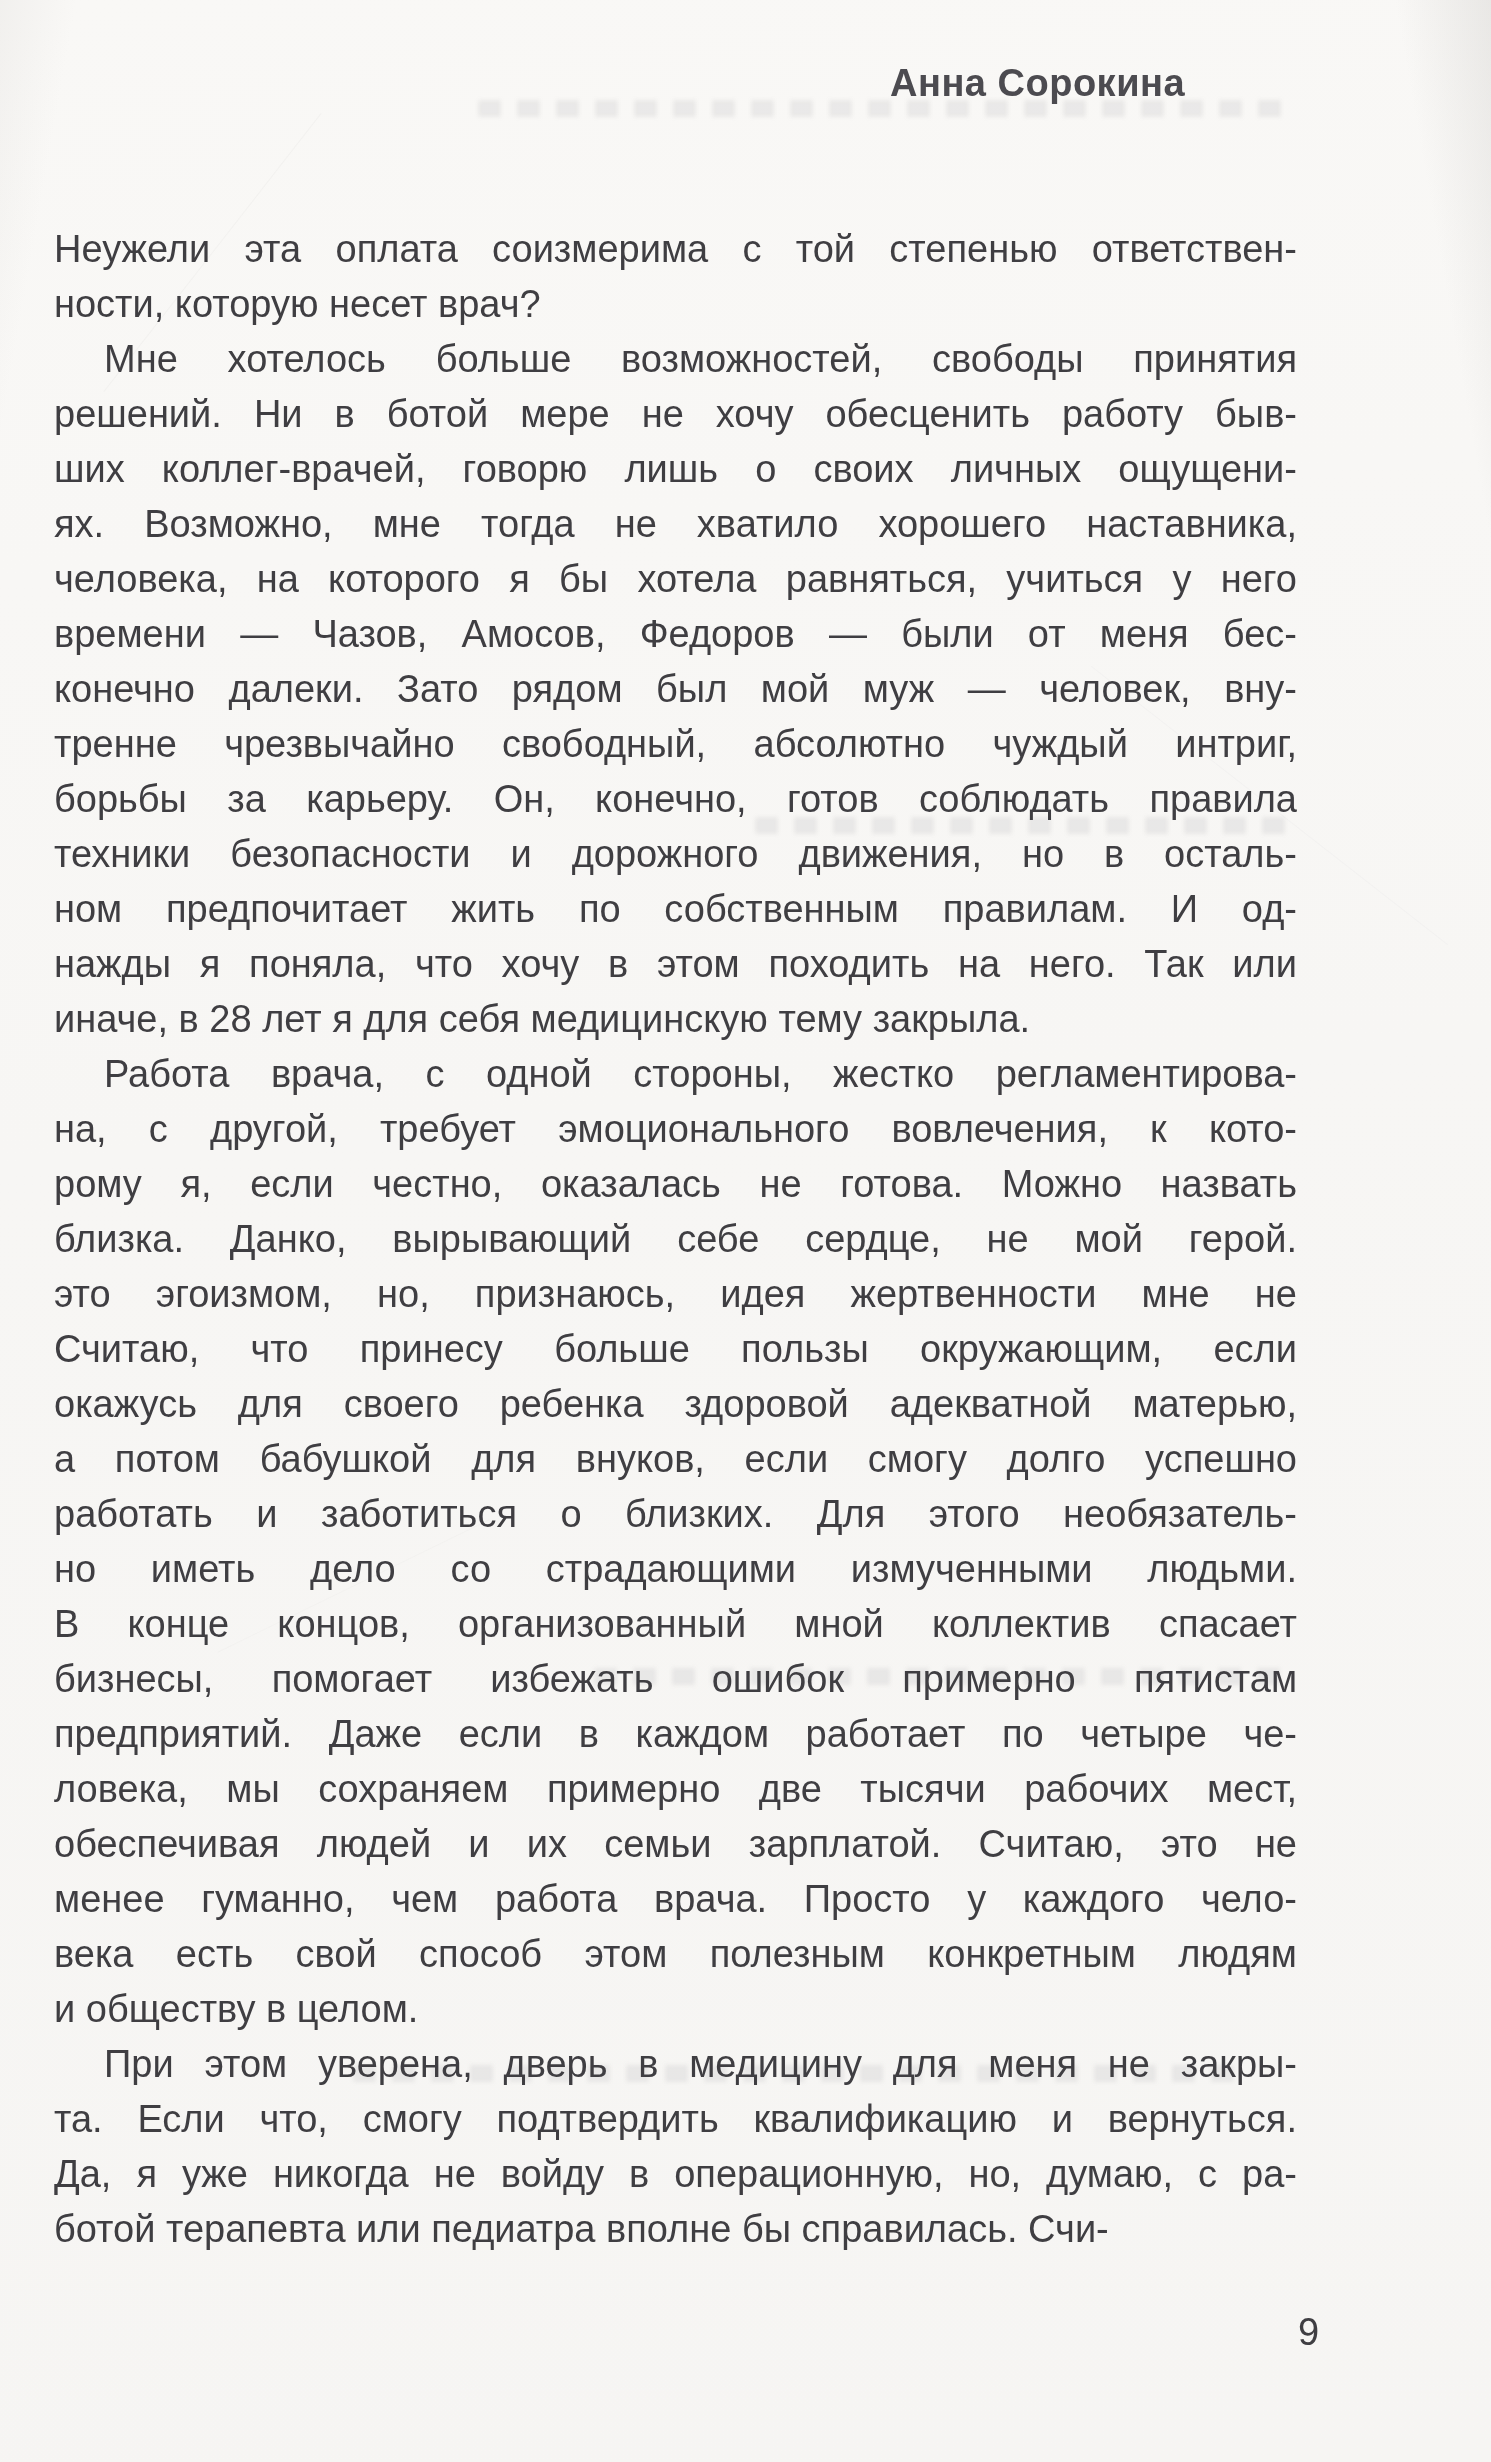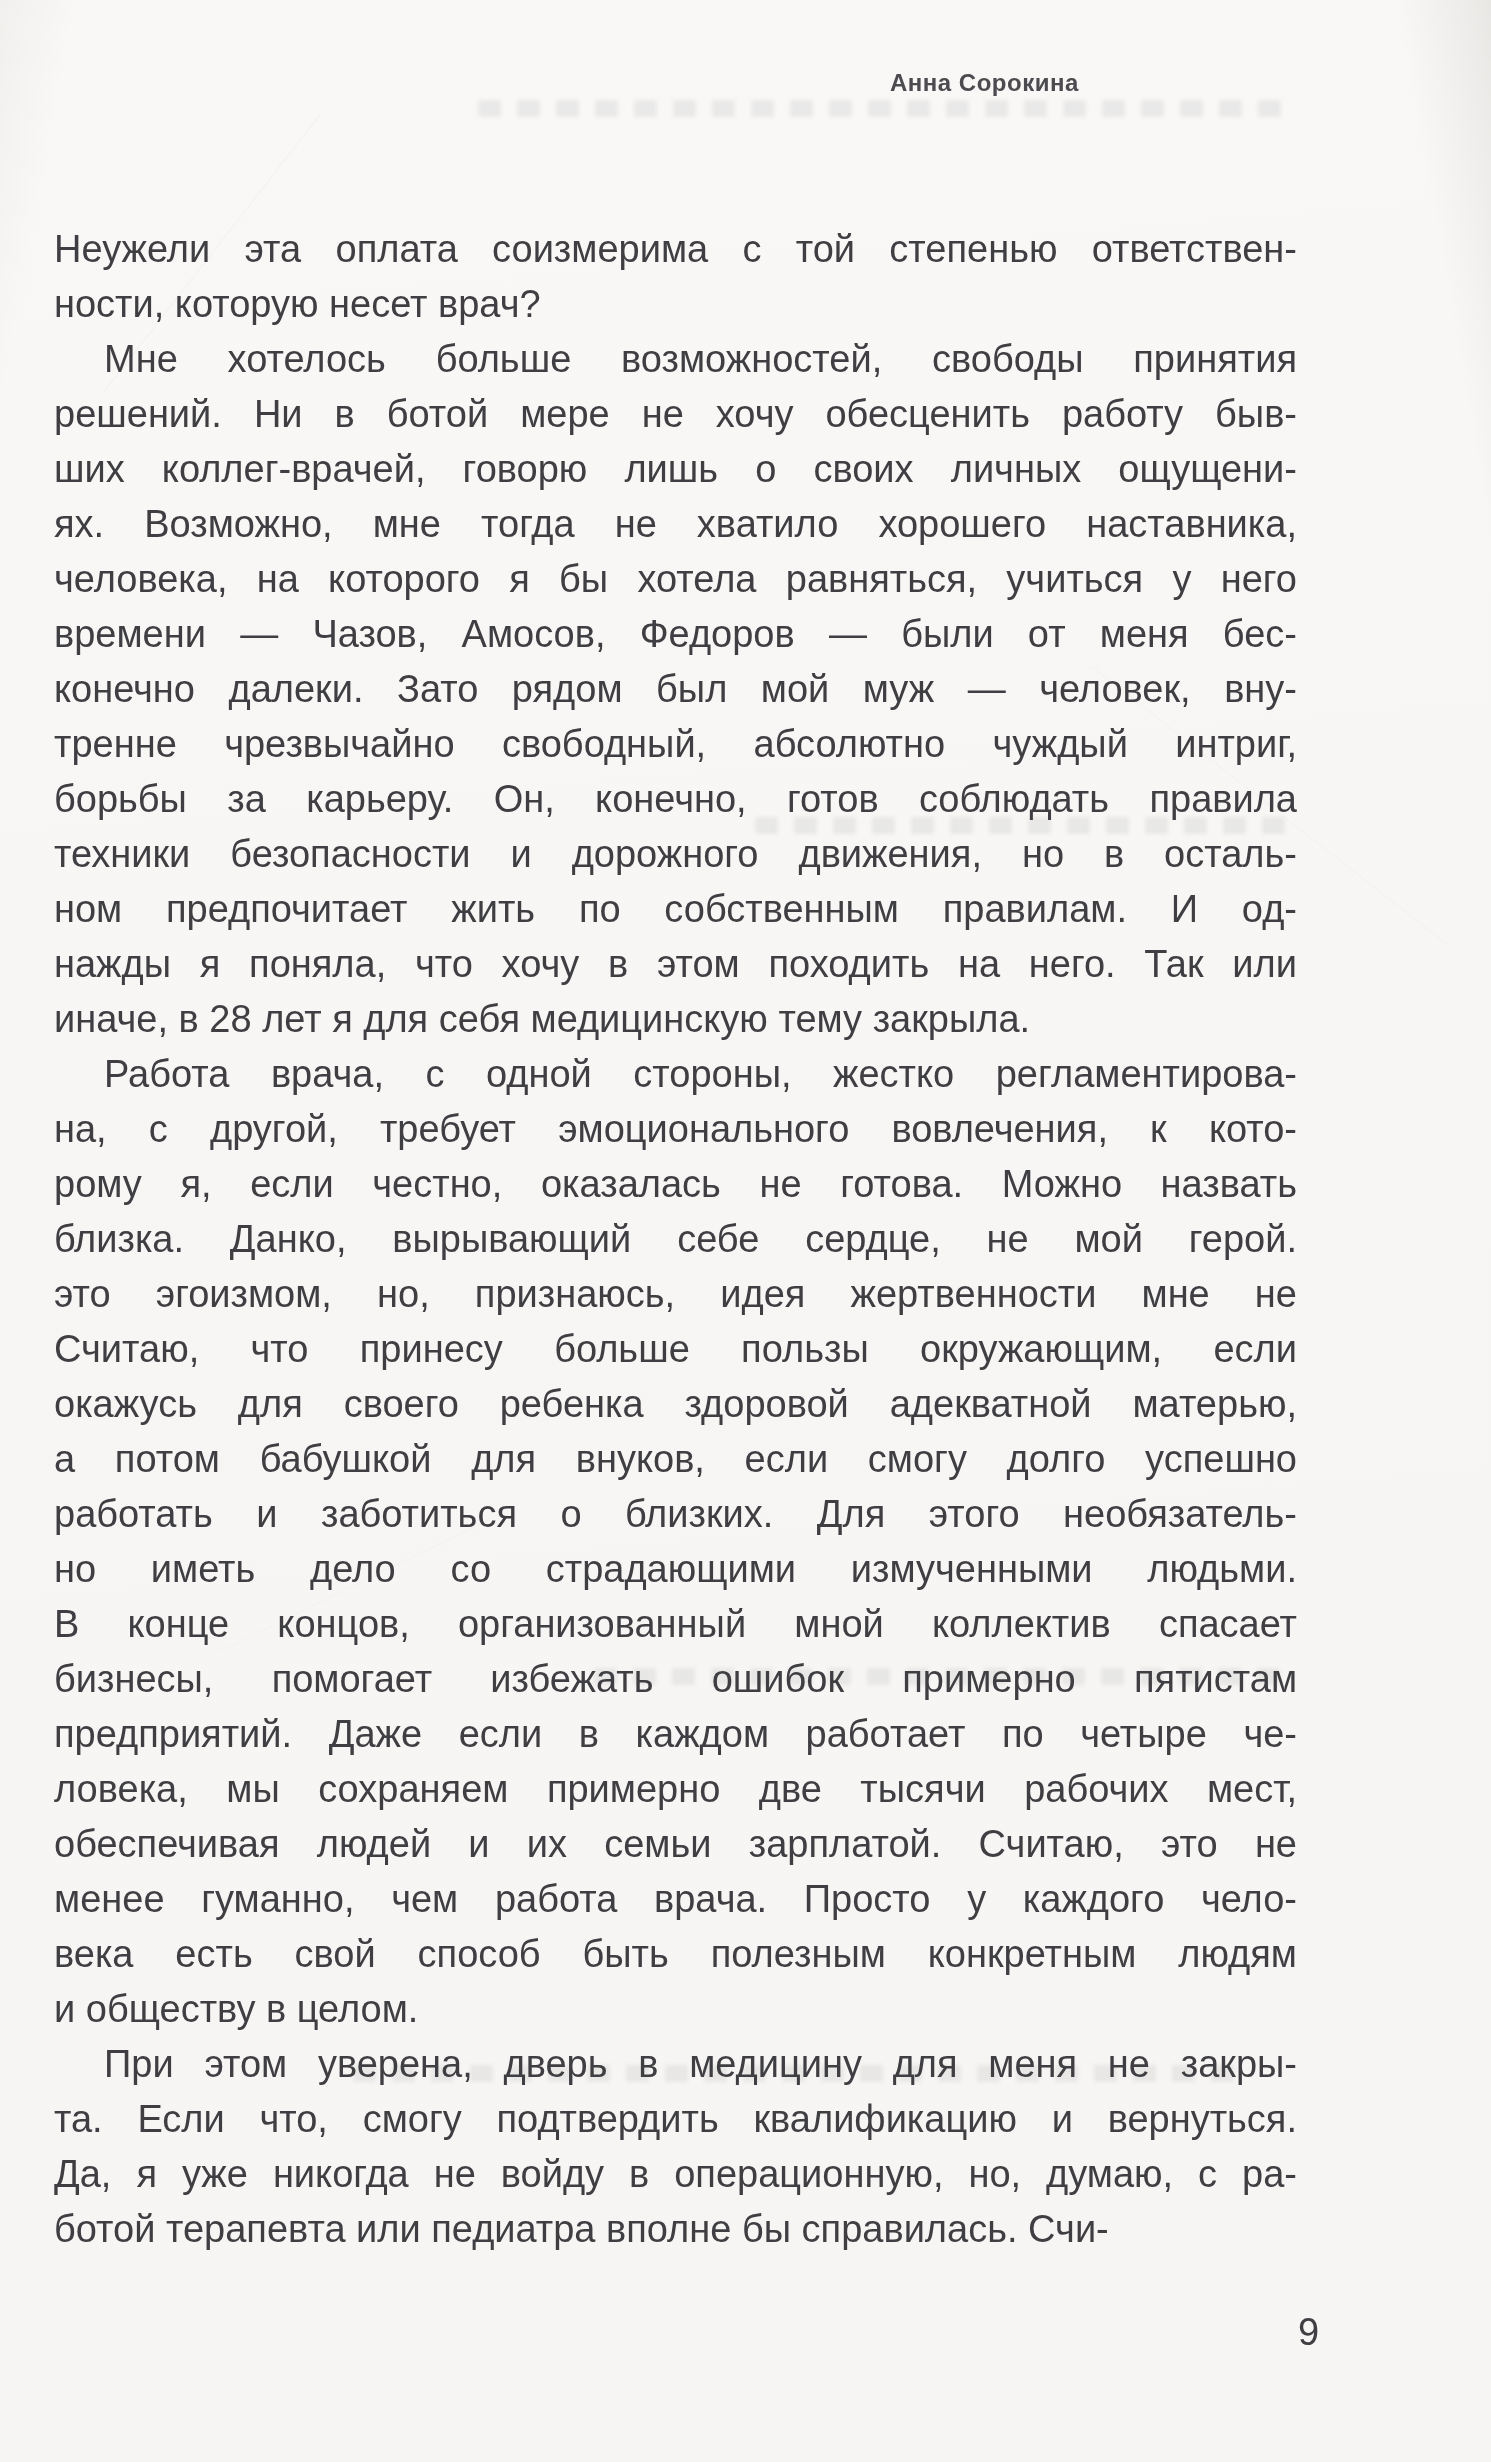--- a/index.html
+++ b/index.html
@@ -36,21 +36,21 @@
       rgba(110,110,118,0.10) 0px, rgba(110,110,118,0.10) 23px,
       rgba(110,110,118,0.0) 23px, rgba(110,110,118,0.0) 39px);
     filter: blur(2px);
     border-radius: 3px;
     pointer-events: none;
   }
   .running-head {
     position: absolute;
     left: 890px;
     top: 64px;
-    font-size: 24px;
+    font-size: 38px;
     font-weight: bold;
     line-height: 38px;
     letter-spacing: 0.5px;
     color: var(--ink-head, #4c4b50);
   }
   .text-block {
     position: absolute;
     left: 54px;
     top: 181px;
     width: 1243px;
@@ -118,21 +118,21 @@
       <div class="line">окажусь для своего ребенка здоровой адекватной матерью,</div>
       <div class="line">а потом бабушкой для внуков, если смогу долго успешно</div>
       <div class="line">работать и заботиться о близких. Для этого необязатель-</div>
       <div class="line">но иметь дело со страдающими измученными людьми.</div>
       <div class="line">В конце концов, организованный мной коллектив спасает</div>
       <div class="line">бизнесы, помогает избежать ошибок примерно пятистам</div>
       <div class="line">предприятий. Даже если в каждом работает по четыре че-</div>
       <div class="line">ловека, мы сохраняем примерно две тысячи рабочих мест,</div>
       <div class="line">обеспечивая людей и их семьи зарплатой. Считаю, это не</div>
       <div class="line">менее гуманно, чем работа врача. Просто у каждого чело-</div>
-      <div class="line">века есть свой способ быть полезным конкретным людям</div>
+      <div class="line">века есть свой способ этом полезным конкретным людям</div>
       <div class="line last">и обществу в целом.</div>
       <div class="line indent">При этом уверена, дверь в медицину для меня не закры-</div>
       <div class="line">та. Если что, смогу подтвердить квалификацию и вернуться.</div>
       <div class="line">Да, я уже никогда не войду в операционную, но, думаю, с ра-</div>
       <div class="line last">ботой терапевта или педиатра вполне бы справилась. Счи-</div>
     </main>
 
   <div class="page-number">9</div>
 
 </div>

